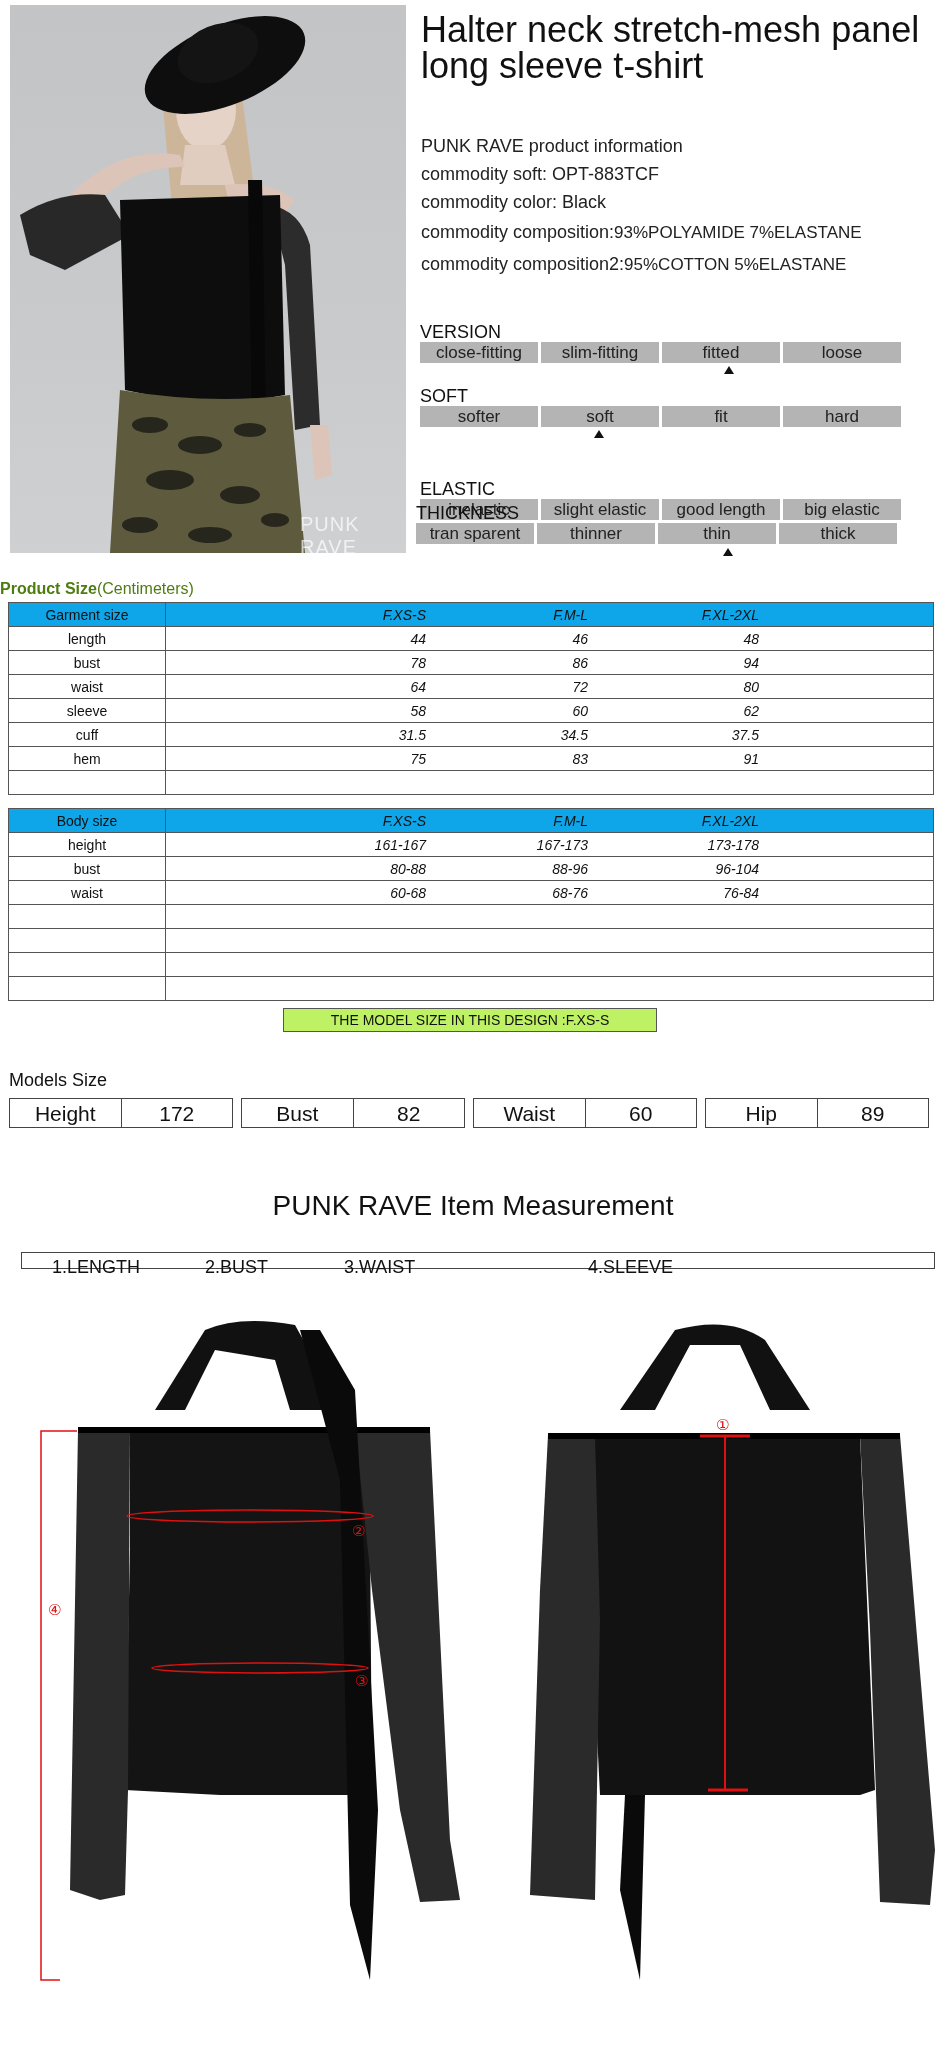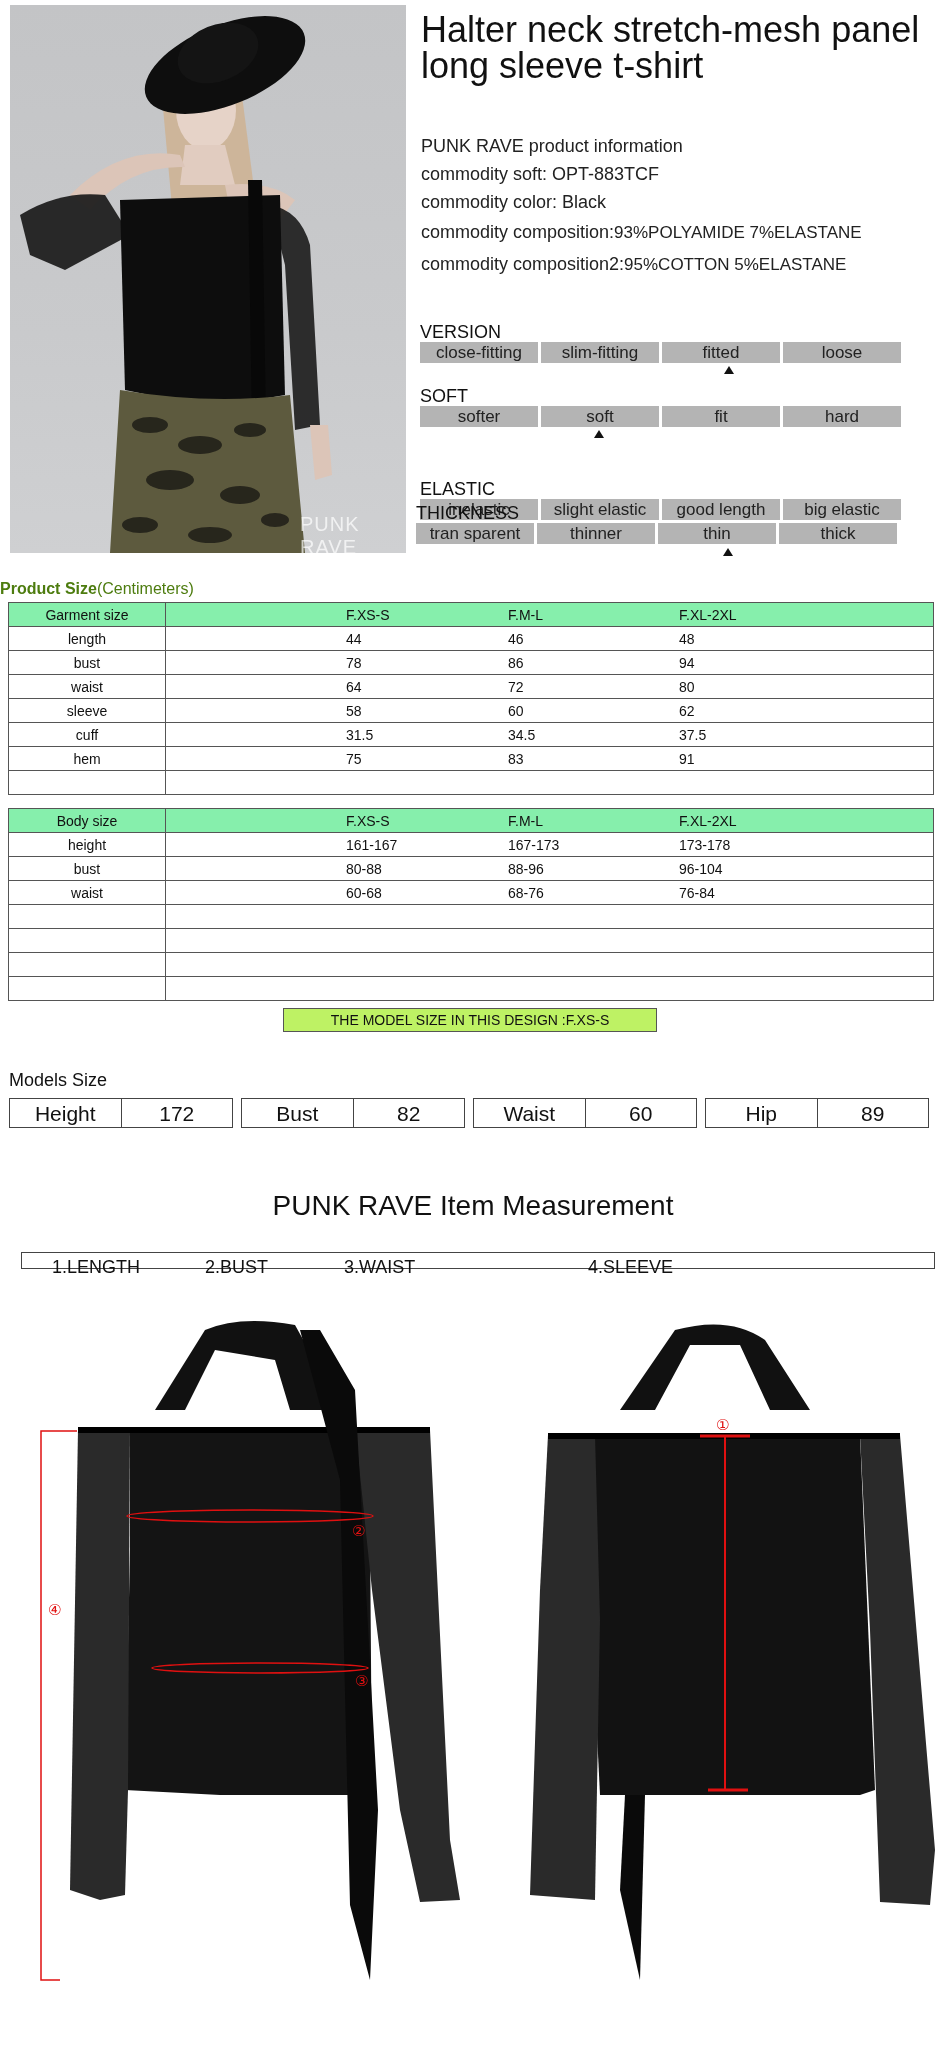--- a/index.html
+++ b/index.html
@@ -45,25 +45,25 @@
   
   .section-heading { position: absolute; left: 0; top: 580px; font-size: 16px; color: #4d7c0f; }
   .section-heading b { font-weight: bold; }
   table.size {
     position: absolute; left: 8px; width: 926px; border-collapse: collapse;
     font-size: 14px; color: #111;
   }
   table.size td, table.size th {
     border: 1px solid #555; height: 24px; padding: 0; font-weight: normal; text-align: center;
   }
-  table.size th { background: #86efac; }
+  table.size th { background: #0ea5e9; }
   table.size .col-label { width: 157px; }
   table.size .vals { text-align: left; }
   .vals-wrap { position: relative; height: 22px; }
-  .vals-wrap span { position: absolute; top: 3px; width: 80px; text-align: left; }
+  .vals-wrap span { position: absolute; top: 3px; width: 80px; text-align: right; font-style: italic; }
   .model-design {
     position: absolute; left: 283px; top: 1008px; width: 374px; height: 24px;
     background: #bef264; border: 1px solid #555; font-size: 14px; text-align: center; line-height: 22px;
   }
 
   
   .models-title { position: absolute; left: 9px; top: 1070px; font-size: 18px; color: #111; }
   .models-row { position: absolute; left: 9px; top: 1098px; display: flex; gap: 8px; }
   .model-box { display: flex; width: 224px; height: 30px; border: 1px solid #444; }
   .model-box span { flex: 1; text-align: center; font-size: 21px; line-height: 30px; color: #111; }

